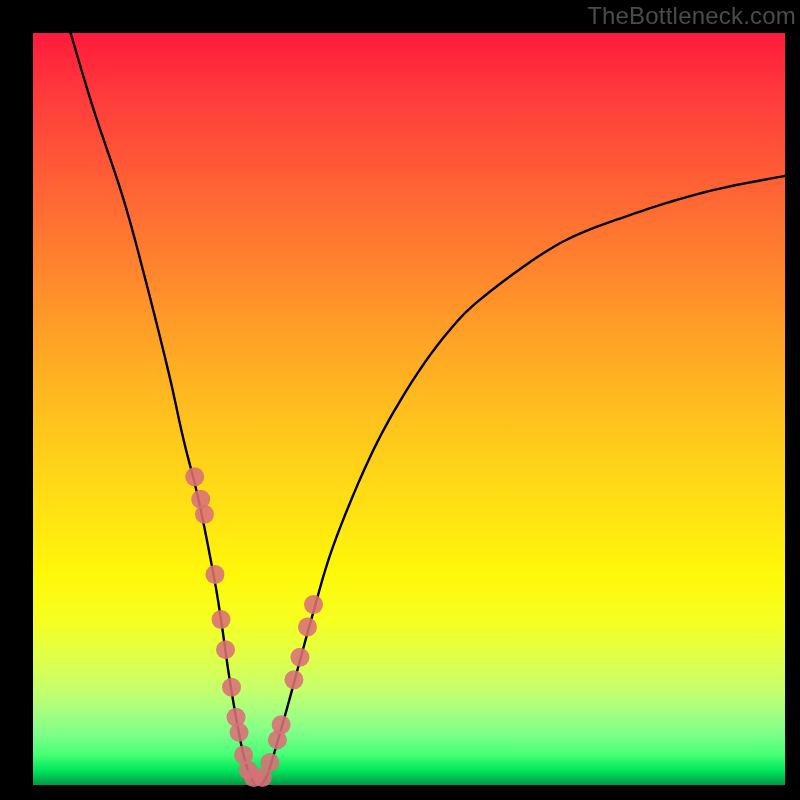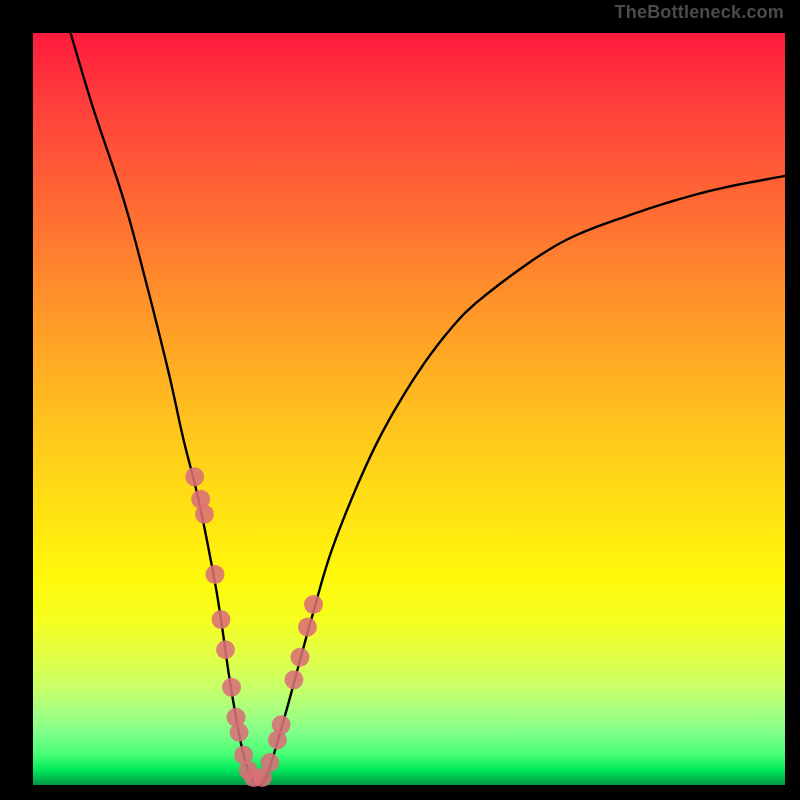--- a/index.html
+++ b/index.html
@@ -41,24 +41,24 @@
       #80ff88 93%,
       #46ff74 96%,
       #00e85a 98%,
       #00c050 99%,
       #009844 100%
     );
   }
   .watermark {
     position: absolute;
     top: 2px;
-    right: 16px;
+    right: 4px;
     color: #4b4b4b;
-    font-size: 18px;
-    font-weight: 700;
+    font-size: 24px;
+    font-weight: 400;
     letter-spacing: 0.2px;
     user-select: none;
   }
   svg.curve {
     position: absolute;
     left: 0; top: 0;
     width: 752px; height: 752px;
     overflow: visible;
   }
 </style>

